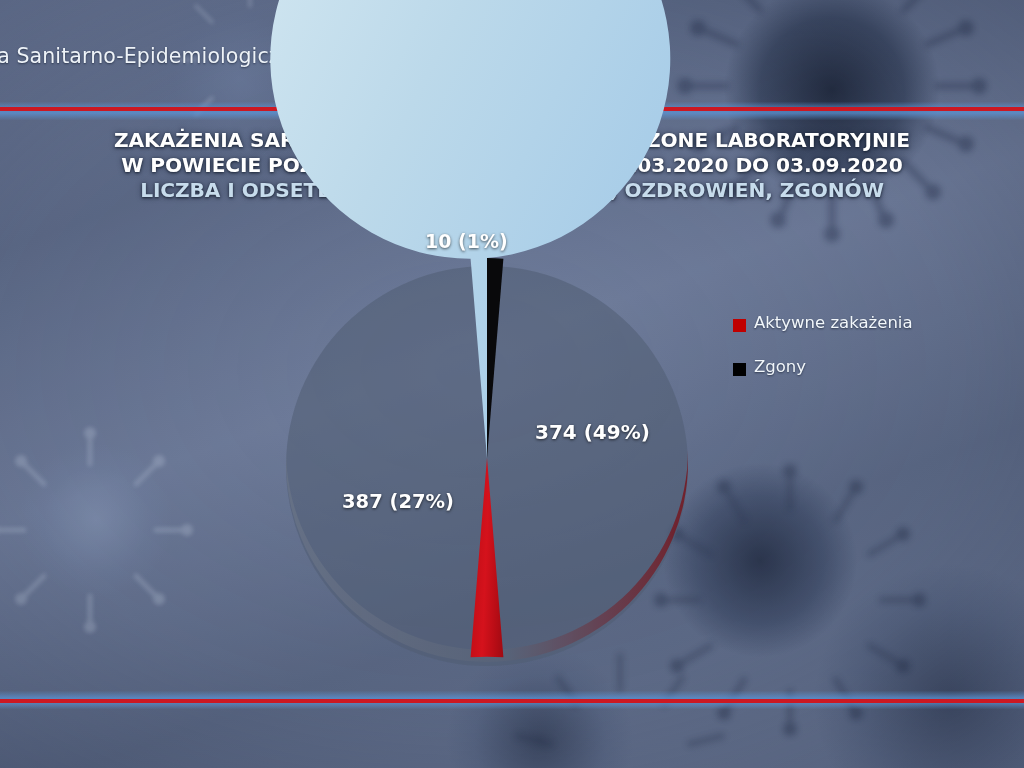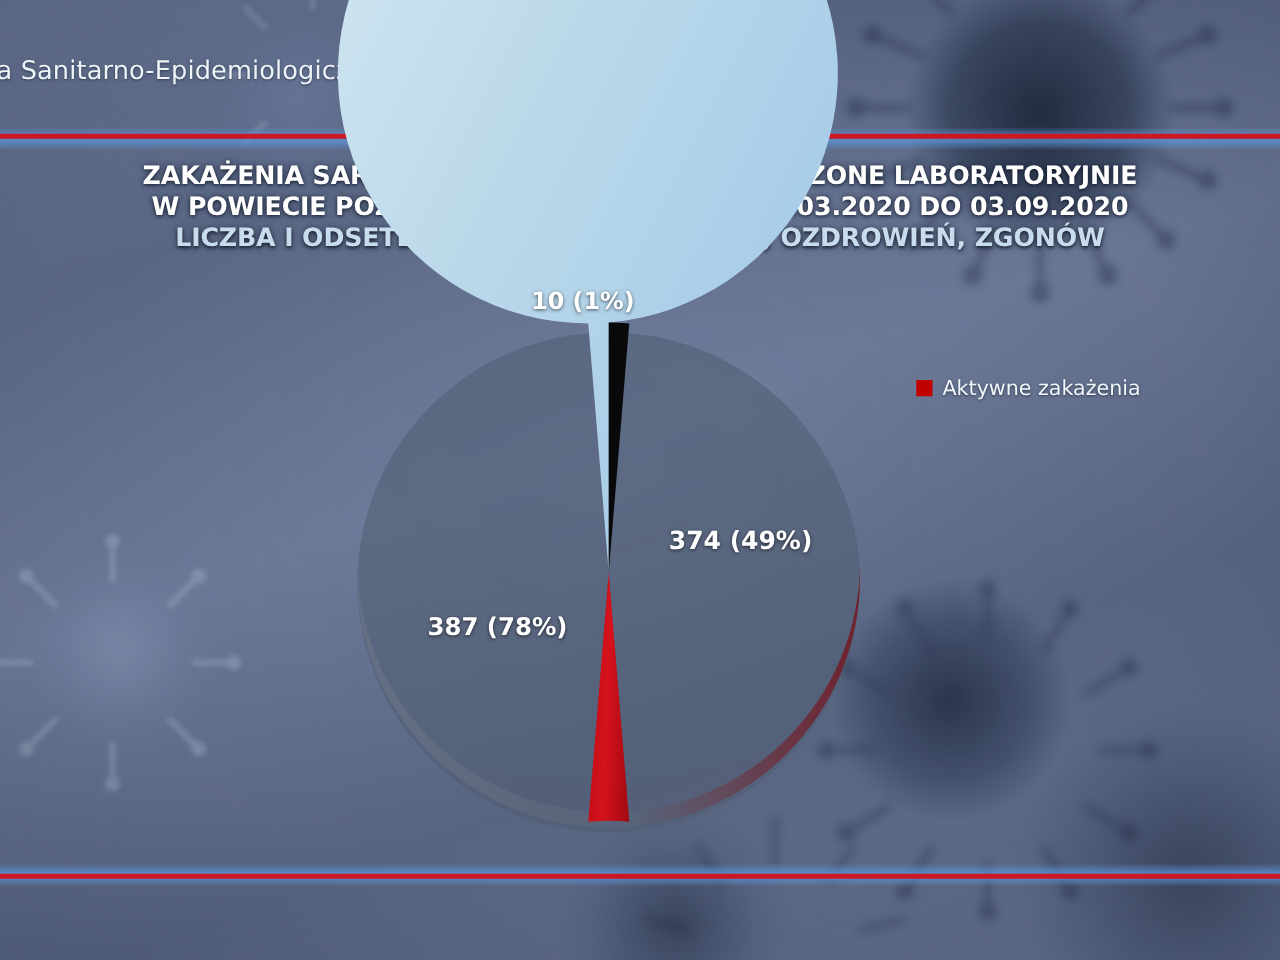--- a/index.html
+++ b/index.html
@@ -124,21 +124,21 @@
 
   
   #legend {
     position: absolute;
     left: 733px;
     top: 288px;
     width: 250px;
   }
   .legend-item {
     display: flex;
-    align-items: center;
+    align-items: flex-end;
     height: 44px;
   }
   .legend-swatch {
     width: 13px;
     height: 13px;
     flex: 0 0 13px;
     margin-right: 8px;
   }
   .legend-label {
     font-size: 16.5px;
@@ -322,28 +322,32 @@
 
       <path d="M 487 458 L 503.4 258.7 A 200 200 0 0 1 470.6 258.7 Z" fill="url(#gradRed)" transform="rotate(180 487 458)"></path>
 
       <path d="M 487 458 L 487.0 258.0 A 200 200 0 0 1 503.4 258.7 Z" fill="#09090b"></path>
 
       <path d="M 487 458 L 470.6 258.7" stroke="#111317" stroke-width="1" fill="none" opacity="0.0"></path>
     </svg>
 
     <div class="slice-label" id="label-zgony">10 (1%)</div>
     <div class="slice-label" id="label-aktywne">374 (49%)</div>
-    <div class="slice-label" id="label-ozdrow">387 (78%)</div>
+    <div class="slice-label" id="label-ozdrow">387 (27%)</div>
   </div>
 
   <div id="legend">
     <div class="legend-item">
       <span class="legend-swatch" style="background: rgb(192, 0, 0);"></span>
       <span class="legend-label">Aktywne zakażenia</span>
     </div>
+    <div class="legend-item">
+      <span class="legend-swatch" style="background: rgb(0, 0, 0);"></span>
+      <span class="legend-label">Zgony</span>
+    </div>
   </div>
 
   <div class="rule" id="rule-bottom">
     <div class="blueband"></div>
     <div class="redline"></div>
   </div>
 
 </div>
 
 </body></html>

